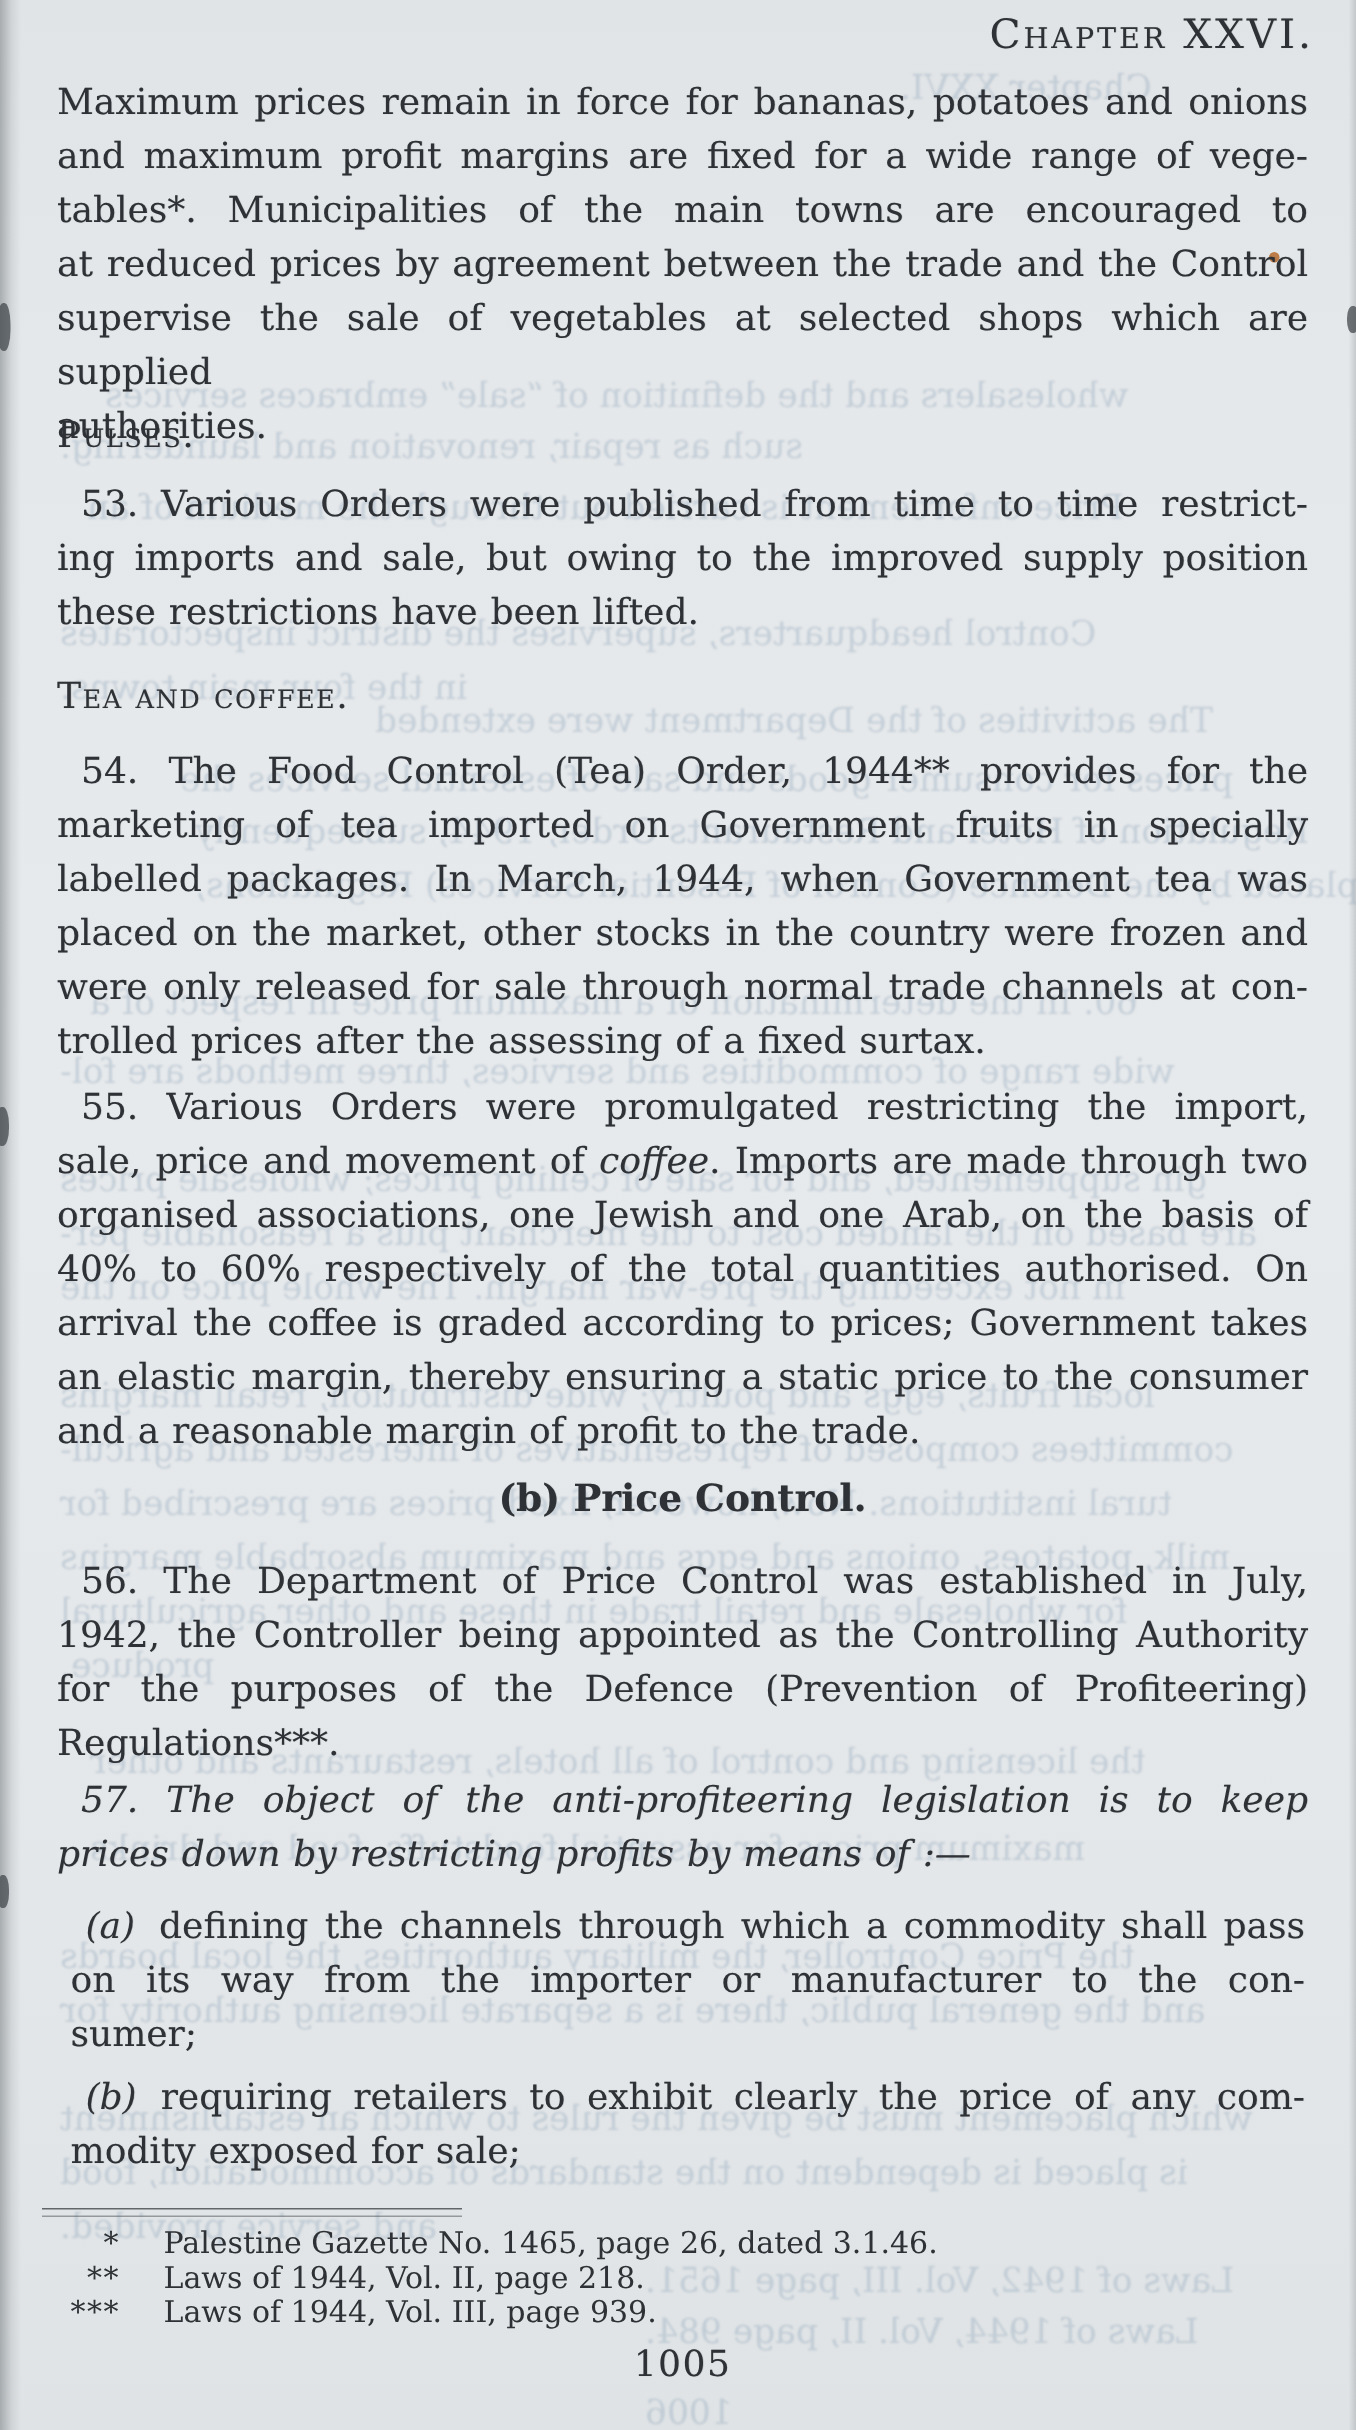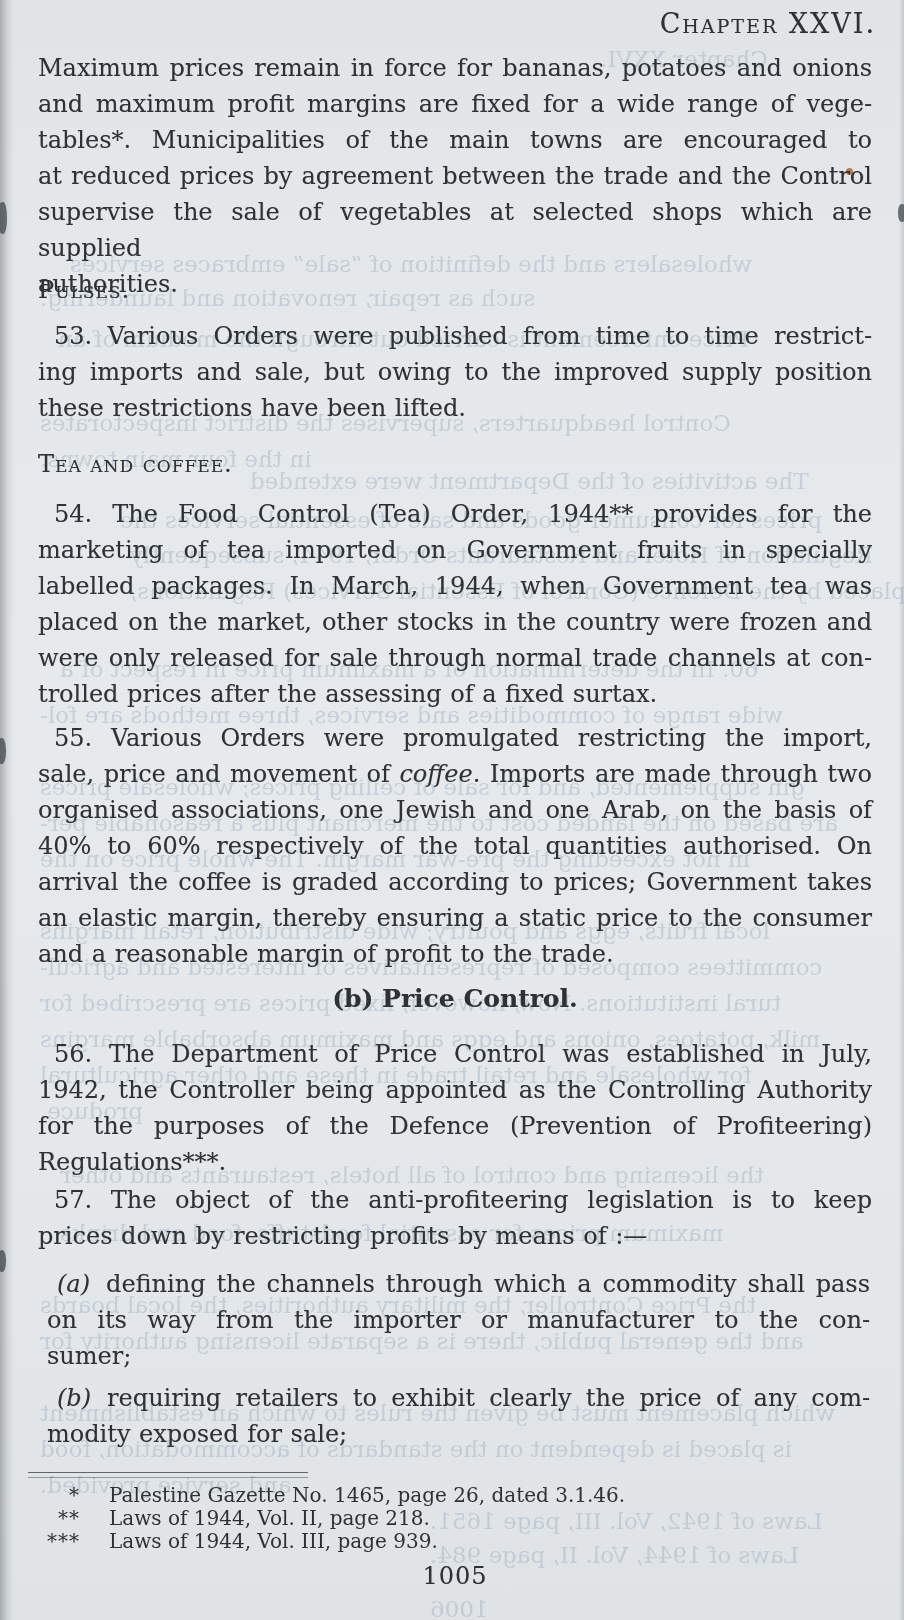--- a/index.html
+++ b/index.html
@@ -77,21 +77,21 @@
 
   
   #intro{top:50px;}
   #h-pulses{top:276px;}
   #p53{top:318px;}
   #h-tea{top:450px;}
   #p54{top:496px;}
   #p55{top:720px;}
   #h-price{top:984px;}
   #p56{top:1036px;}
-  #p57{top:1182px;}
+  #p57{top:1182px;font-style:italic;}
   #item-a{top:1266px;}
   #item-b{top:1380px;}
 </style>
 </head>
 <body>
 
 <div class="page">
 
   <div class="bleed-layer">
       <span class="bleed" style="top: 44px; left: 600px;">Chapter XXVI.</span>

